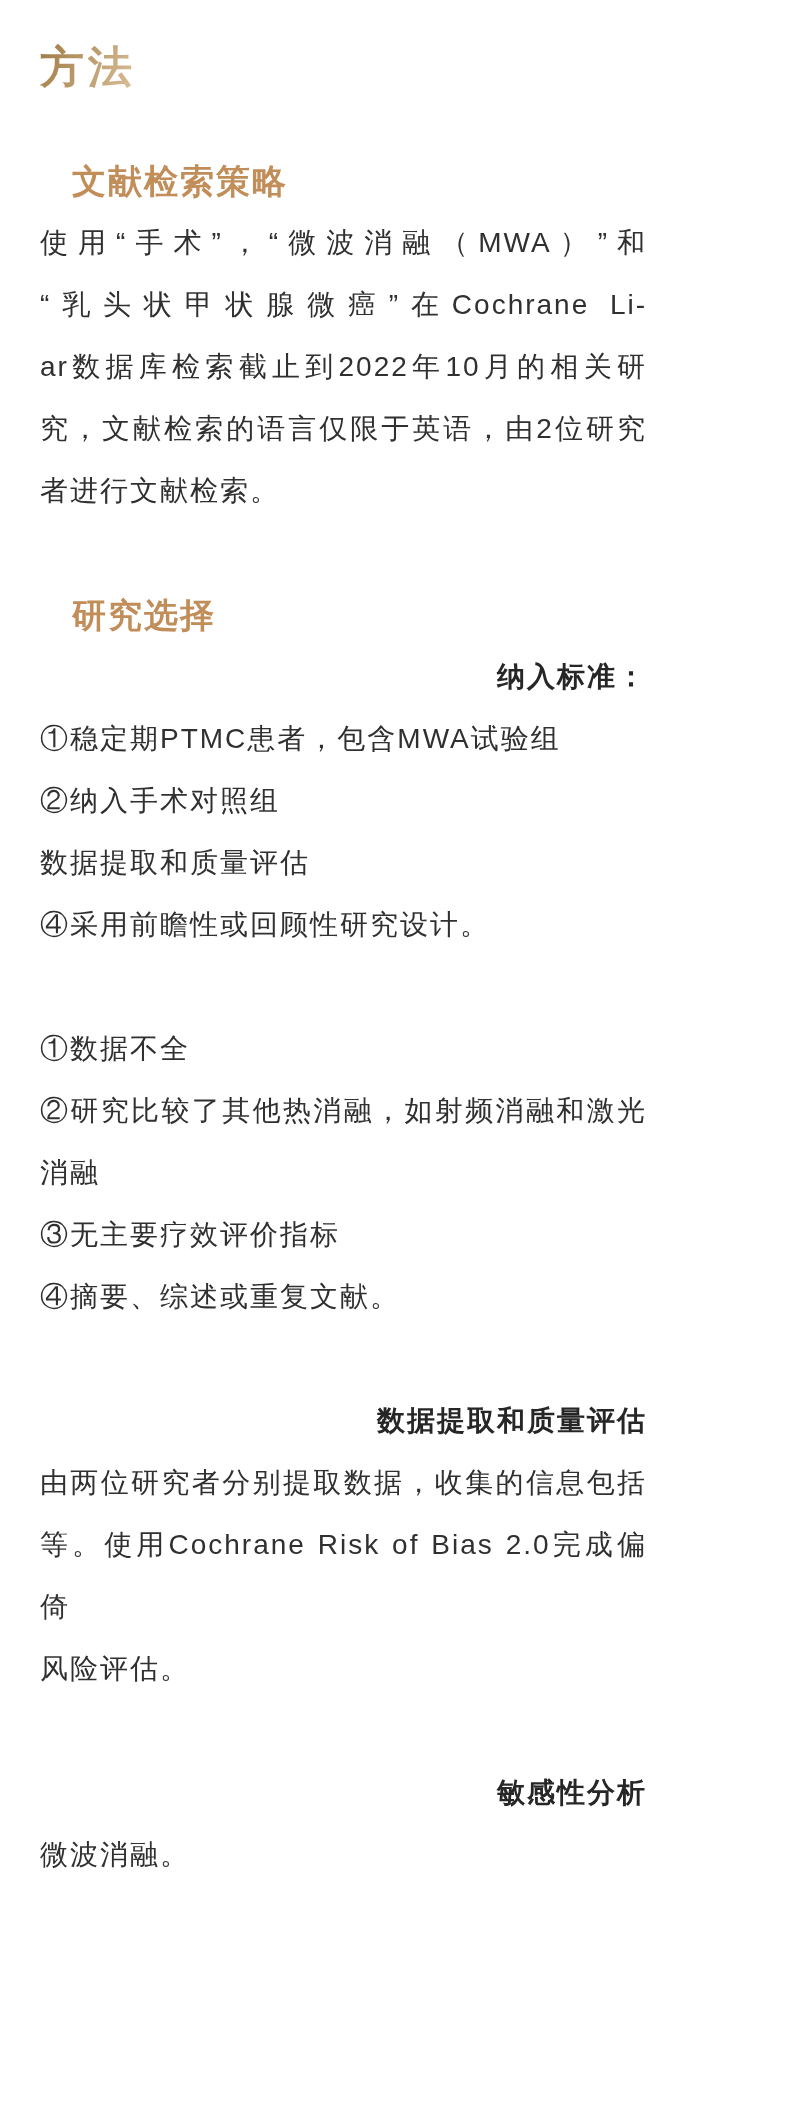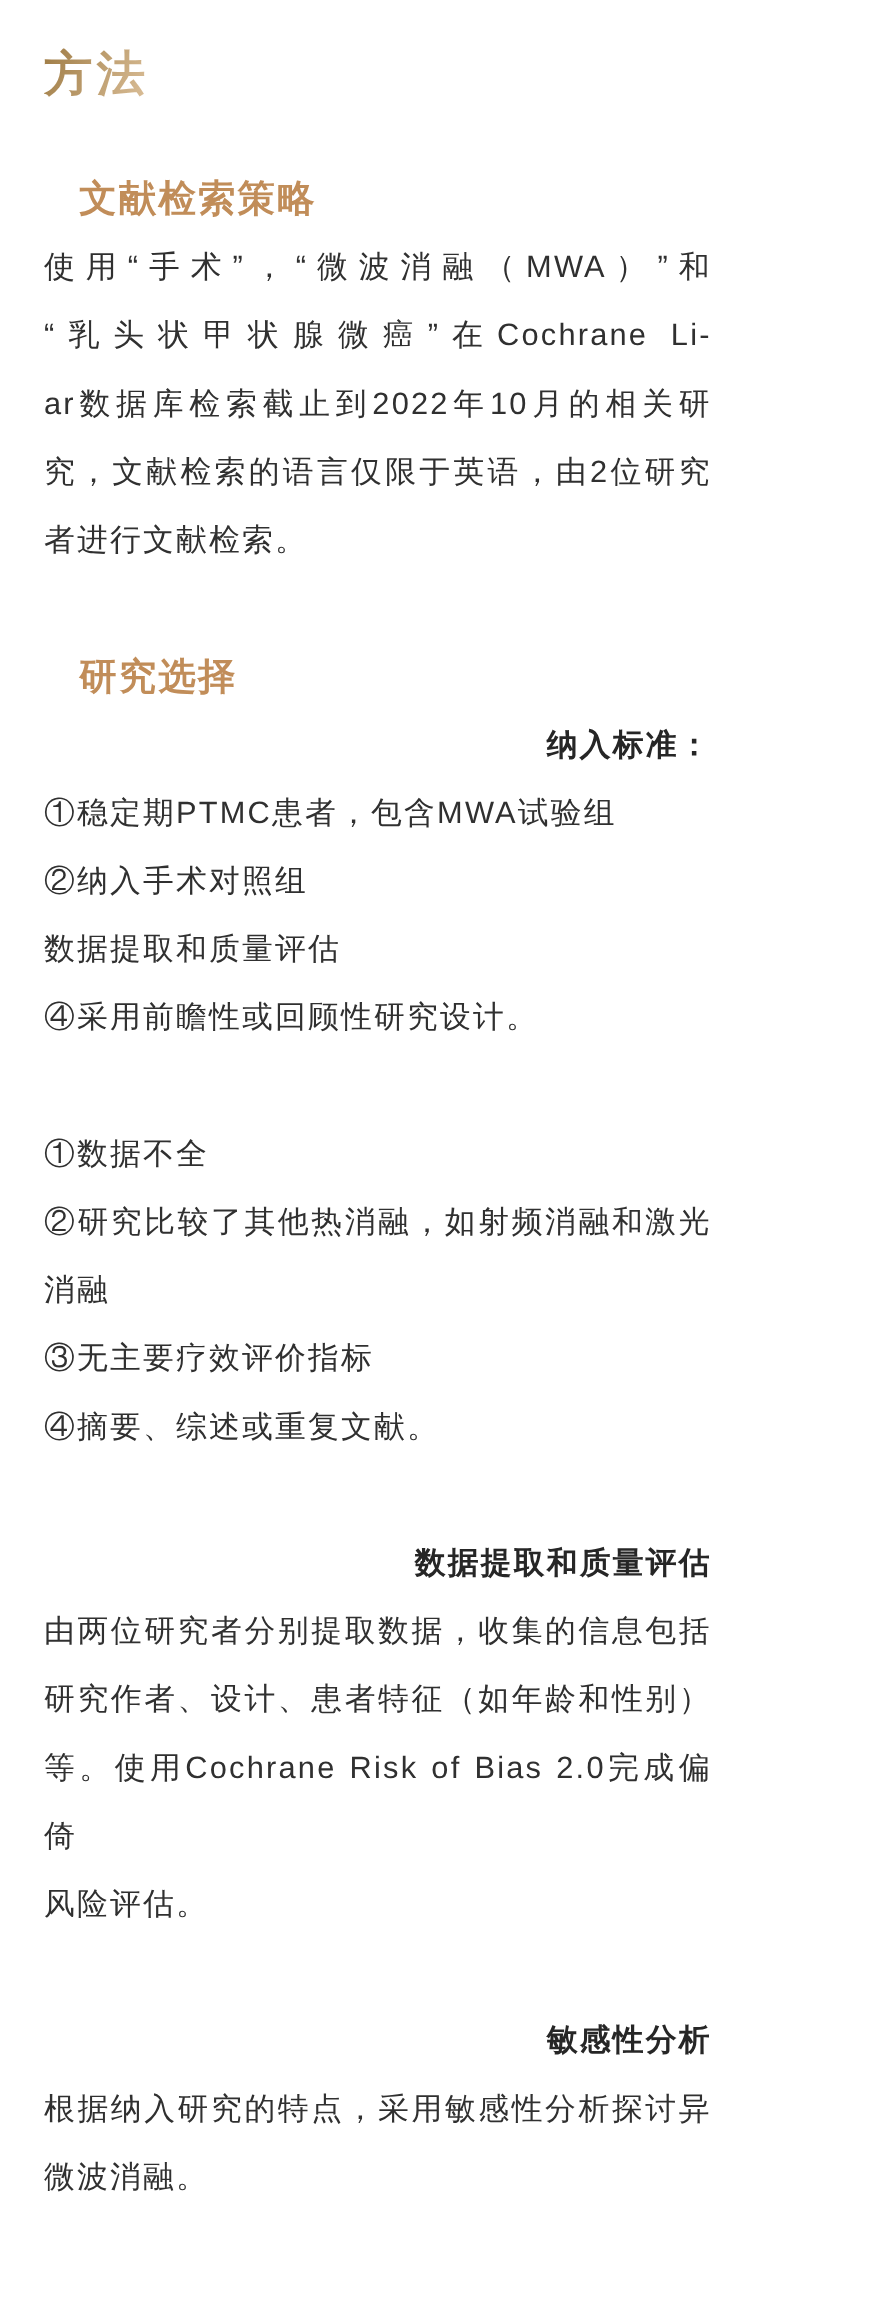--- a/index.html
+++ b/index.html
@@ -96,24 +96,22 @@
     <p class="line">①数据不全</p>
     <p class="line j">②研究比较了其他热消融，如射频消融和激光</p>
     <p class="line">消融</p>
     <p class="line">③无主要疗效评价指标</p>
     <p class="line">④摘要、综述或重复文献。</p>
   </section>
 
   <section class="group">
     <h2 class="line bold">数据提取和质量评估</h2>
     <p class="line j">由两位研究者分别提取数据，收集的信息包括</p>
-    <p class="line j">研究作者、设计、患者特征（如年龄和性别）</p>
     <p class="line j">等。使用Cochrane Risk of Bias 2.0完成偏倚</p>
     <p class="line">风险评估。</p>
   </section>
 
   <section class="group">
     <h2 class="line bold">敏感性分析</h2>
-    <p class="line j">根据纳入研究的特点，采用敏感性分析探讨异</p>
     <p class="line">微波消融。</p>
   </section>
 
 </div>
 
 </body></html>

